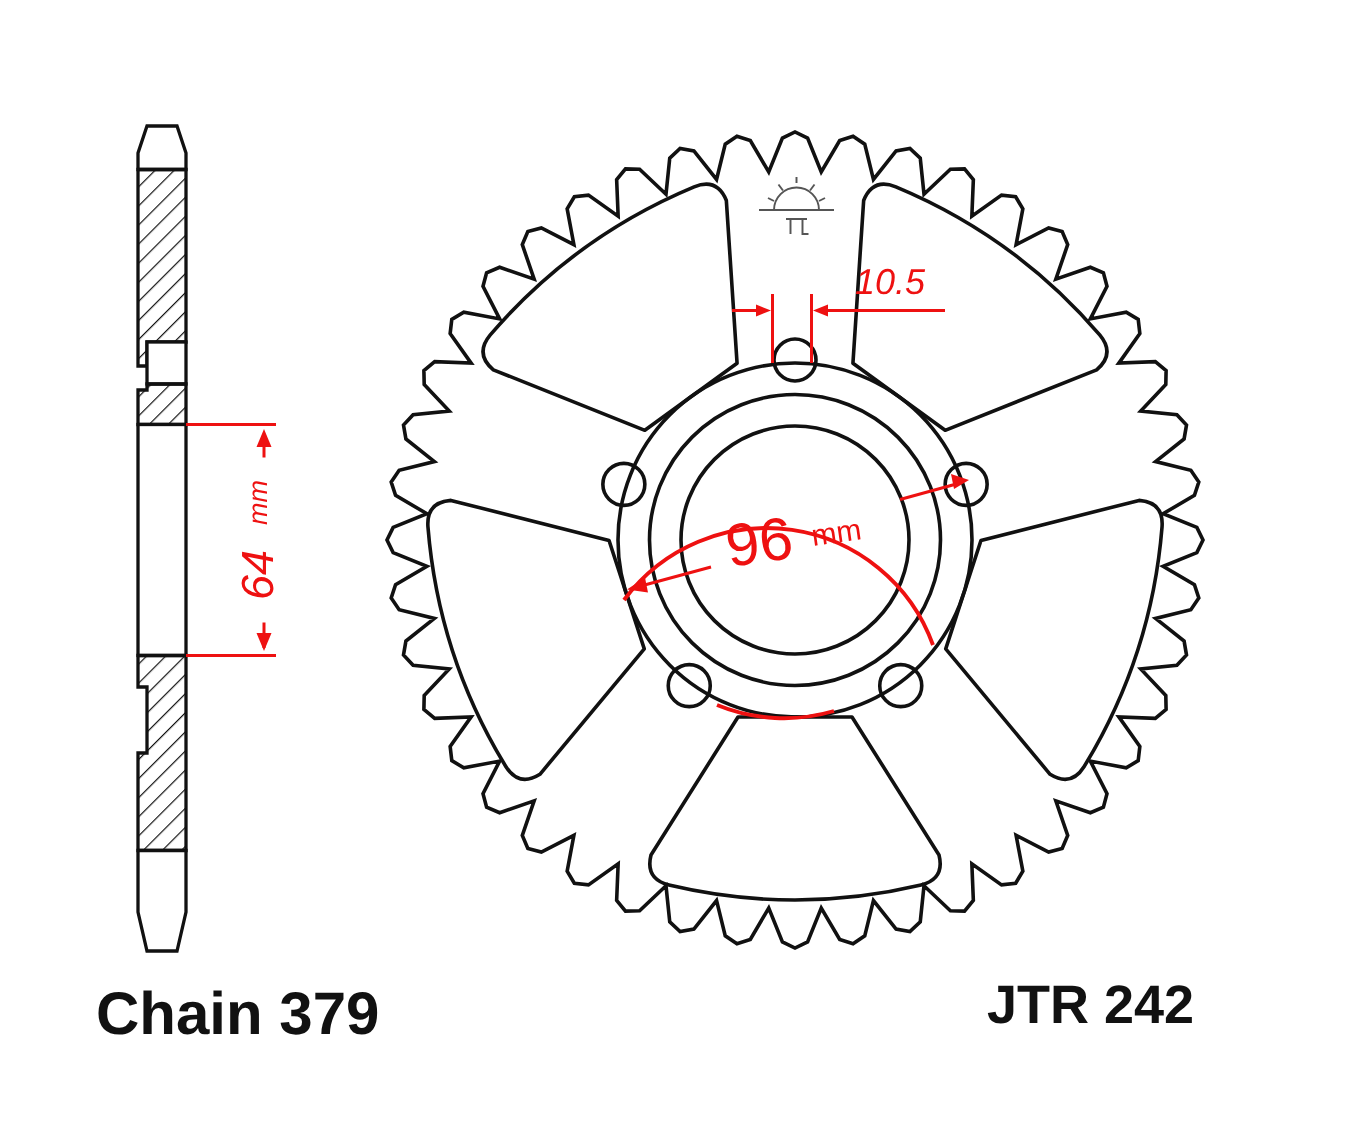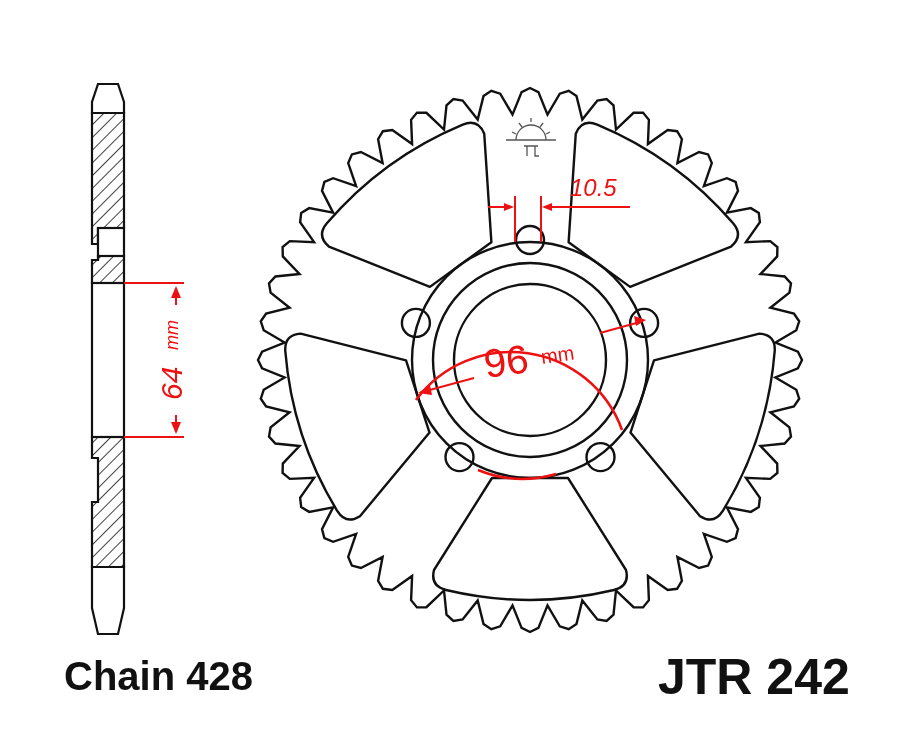--- a/index.html
+++ b/index.html
@@ -1,20 +1,20 @@
 <!DOCTYPE html>
 <html><head>
 <meta charset="utf-8">
 <style>
   html, body { margin: 0; padding: 0; background: #ffffff; }
   body { width: 900px; height: 752px; position: relative; overflow: hidden; font-family: "Liberation Sans", sans-serif; }
   svg { position: absolute; left: 0; top: 0; }
   .caption { position: absolute; font-family: "Liberation Sans", sans-serif; font-weight: bold; color: #111; font-size: 40px; line-height: 1; }
   #chain-label { left: 64px; top: 656px; }
-  #part-label { left: 658px; top: 652px; font-size: 50px; }
+  #part-label { left: 658px; top: 652px; font-size: 36px; }
 </style>
 </head>
 <body>
 
 <svg width="900" height="752" viewBox="0 0 900 752">
   <defs>
     <pattern id="hatch" patternUnits="userSpaceOnUse" width="9" height="9" patternTransform="rotate(45)">
       <line x1="0" y1="0" x2="0" y2="9" stroke="#111" stroke-width="1.6"></line>
     </pattern>
   </defs>
@@ -89,14 +89,14 @@
     <line x1="515" y1="196" x2="515" y2="242"></line>
     <line x1="541" y1="196" x2="541" y2="242"></line>
     <line x1="488" y1="207" x2="508" y2="207"></line>
     <polygon points="514,207 504,203 504,211" stroke="none"></polygon>
     <line x1="548" y1="207" x2="630" y2="207"></line>
     <polygon points="542,207 552,203 552,211" stroke="none"></polygon>
   </g>
   <text x="570" y="196" fill="#e11" font-family="Liberation Sans, sans-serif" font-size="24" font-style="italic">10.5</text>
 </svg>
 
-<div class="caption" id="chain-label">Chain 428</div>
+<div class="caption" id="chain-label">Chain 379</div>
 <div class="caption" id="part-label">JTR 242</div>
 
 </body></html>

